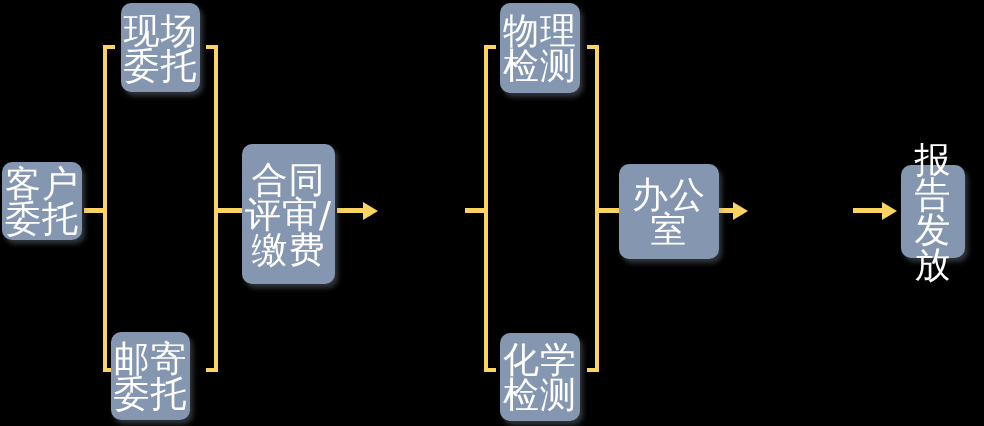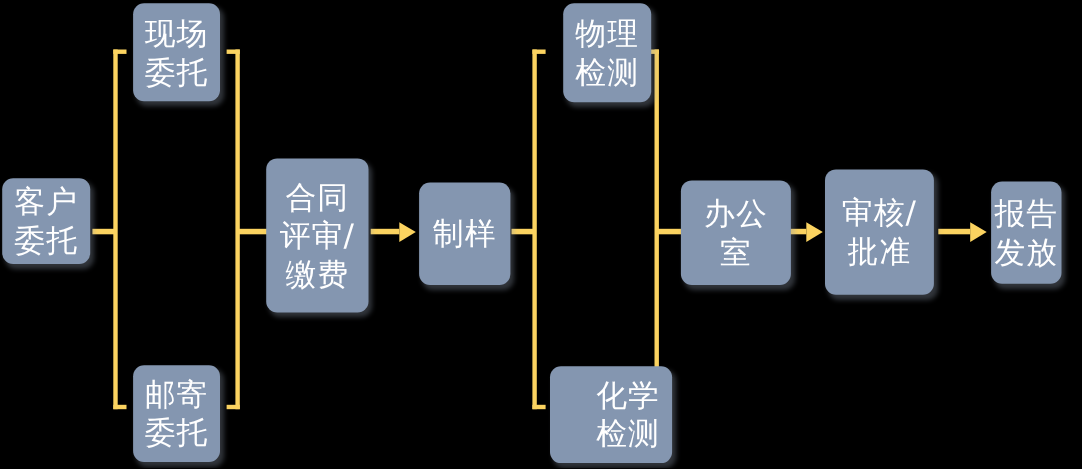--- a/index.html
+++ b/index.html
@@ -8,31 +8,31 @@
     background:var(--bg,#000000);overflow:hidden;
     font-family:"DejaVu Sans",sans-serif;
   }
   .node{
     position:absolute;
     background:var(--node-fill,#8496B0);
     color:var(--node-text,#FFFFFF);
     border-radius:10px;
     display:flex;align-items:center;justify-content:center;
     text-align:center;white-space:pre-line;
-    font-size:28px;line-height:35px;letter-spacing:1px;
+    font-size:36px;line-height:35px;letter-spacing:1px;
     box-shadow:3px 4px 5px rgba(140,152,170,0.35);
   }
   
   .n-customer {left:2px;  top:162px;width:80px;height:78px;}
   .n-onsite   {left:121px;top:3px;  width:79px;height:89px;}
-  .n-mail     {left:121px;top:332px;width:79px;height:88px;}
+  .n-mail     {left:111px;top:332px;width:79px;height:88px;}
   .n-contract {left:242px;top:144px;width:93px;height:140px;}
   .n-sample   {left:381px;top:166px;width:83px;height:93px;}
-  .n-physical {left:500px;top:3px;  width:80px;height:90px;margin-left:12px;}
-  .n-chemical {left:500px;top:333px;width:80px;height:88px;padding-left:31px;}
+  .n-physical {left:500px;top:3px;  width:80px;height:90px;}
+  .n-chemical {left:500px;top:333px;width:80px;height:88px;}
   .n-office   {left:619px;top:164px;width:100px;height:95px;}
   .n-review   {left:750px;top:154px;width:99px;height:114px;}
   .n-report   {left:901px;top:165px;width:64px;height:93px;}
 
   
   .bracket{
     position:absolute;top:45px;width:12px;height:327px;
     box-sizing:border-box;
     border:4px solid var(--connector,#FBD360);
     background:transparent;
@@ -92,25 +92,22 @@
 
   <div class="node n-customer">客户
 委托</div>
   <div class="node n-onsite">现场
 委托</div>
   <div class="node n-mail">邮寄
 委托</div>
   <div class="node n-contract">合同
 评审/
 缴费</div>
-  <div class="node n-sample">制样</div>
   <div class="node n-physical">物理
 检测</div>
   <div class="node n-chemical">化学
 检测</div>
   <div class="node n-office">办公
 室</div>
-  <div class="node n-review">审核/
-批准</div>
   <div class="node n-report">报告
 发放</div>
 
 </div>
 
 </body></html>

